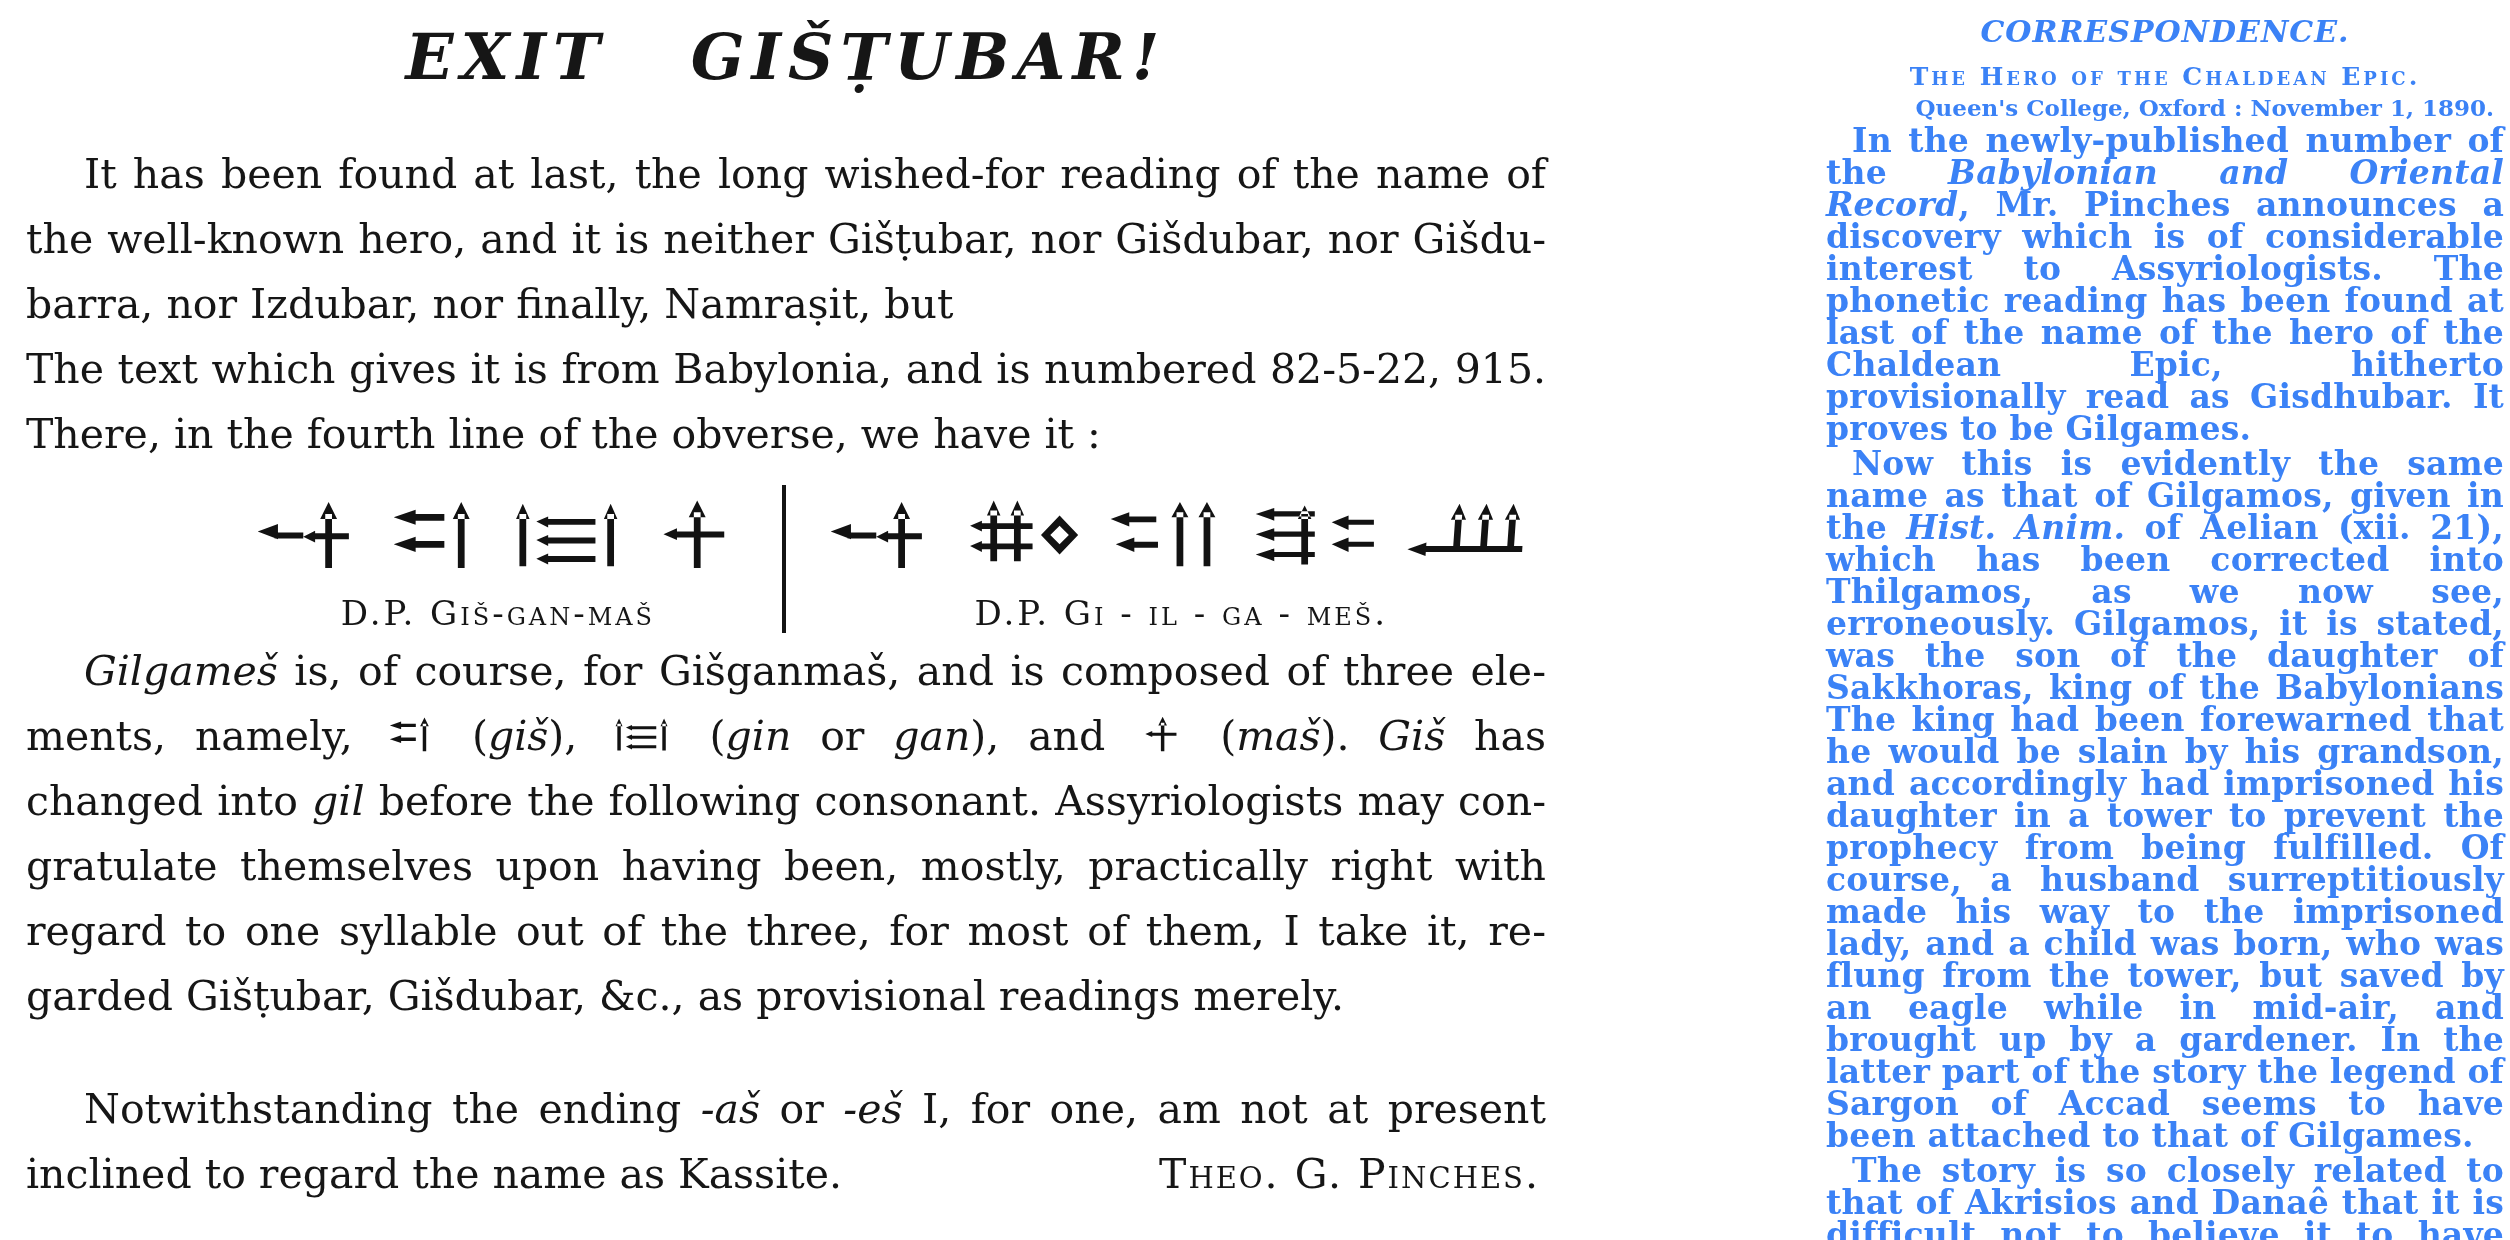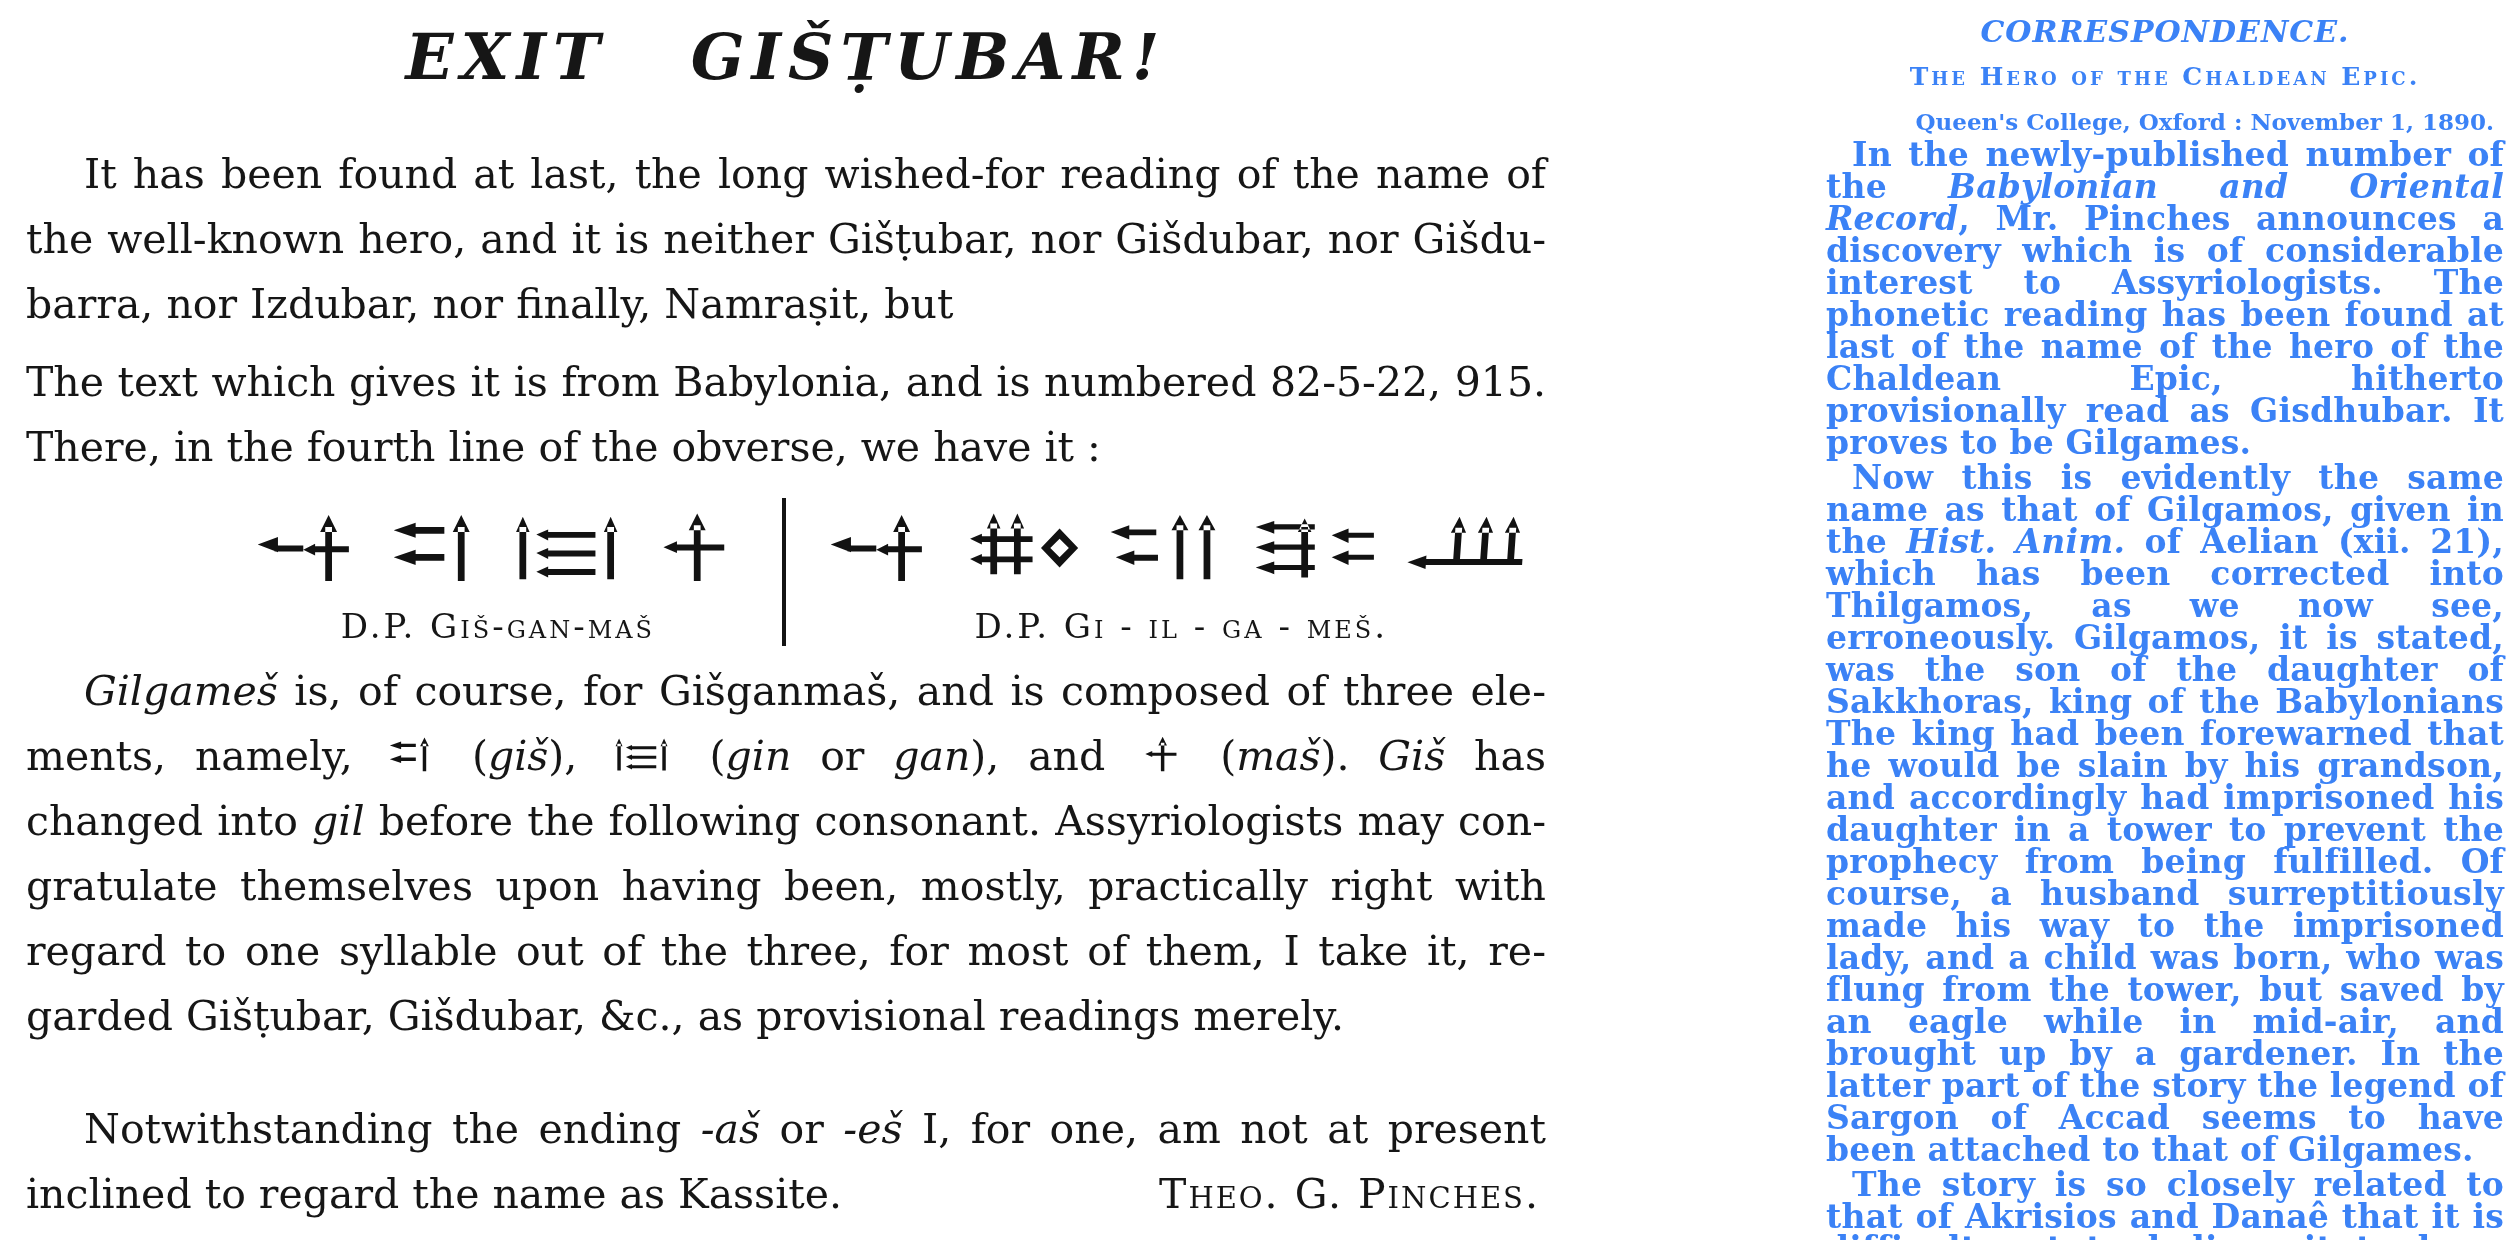--- a/index.html
+++ b/index.html
@@ -11,21 +11,21 @@
   .i{font-style:italic;}
 
   
   .main{position:absolute;left:26px;top:0;width:1520px;}
   .m-title{
     margin-top:20px;text-align:center;
     font-style:italic;font-weight:bold;font-size:63px;
     letter-spacing:7px;word-spacing:55px;
   }
   .m-para{margin-top:48px;}
-  .m-para.tight{margin-top:13px;}
+  .m-para.tight{margin-top:0;}
   .m-line{font-size:41px;line-height:65px;text-align:justify;white-space:normal;}
   .m-line.jl{text-align-last:justify;}
   .m-line.ind{text-indent:58px;}
   .m-heading{
     text-align:center;font-size:43px;letter-spacing:17px;
     margin-top:16px;line-height:64px;
   }
   .sig-row{display:flex;align-items:baseline;}
   .sig{margin-left:auto;font-variant:small-caps;letter-spacing:2px;padding-right:6px;}
 
@@ -46,21 +46,21 @@
   
   .corr{
     position:absolute;left:1826px;top:14px;width:678px;color:#3b82f6;
     font-weight:bold;
   }
   .c-title{text-align:center;font-style:italic;font-size:30px;letter-spacing:1px;}
   .c-subhead{
     text-align:center;font-size:25px;font-variant:small-caps;
     letter-spacing:3px;margin-top:13px;line-height:30px;
   }
-  .c-dateline{text-align:right;font-size:23px;margin-top:16px;padding-right:10px;line-height:28px;}
+  .c-dateline{text-align:right;font-size:23px;margin-top:2px;padding-right:10px;line-height:28px;}
   .c-para{
     font-size:33px;line-height:32px;text-align:justify;
     text-indent:26px;margin-top:3px;letter-spacing:0.2px;
   }
   .c-sig{
     text-align:right;font-variant:small-caps;font-size:32px;
     margin-top:6px;padding-right:6px;letter-spacing:1px;font-family:Liberation Serif, serif;
   }
 </style>
 </head>

